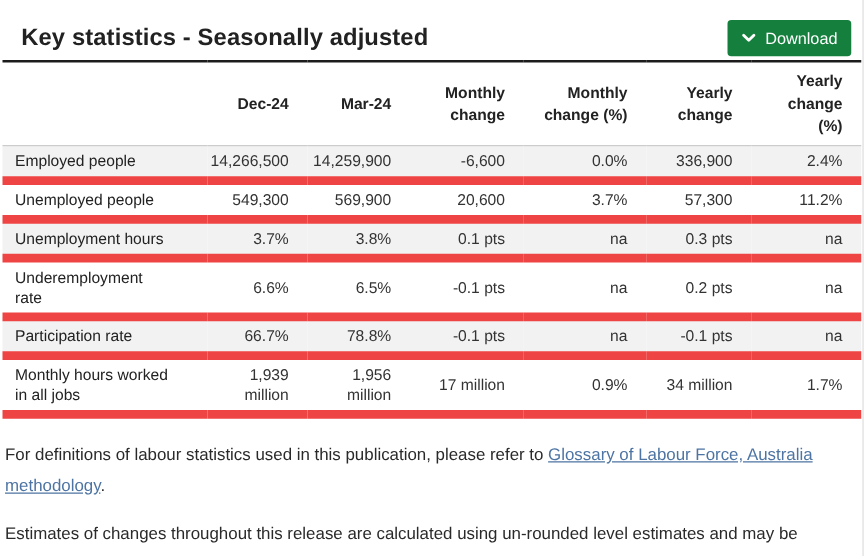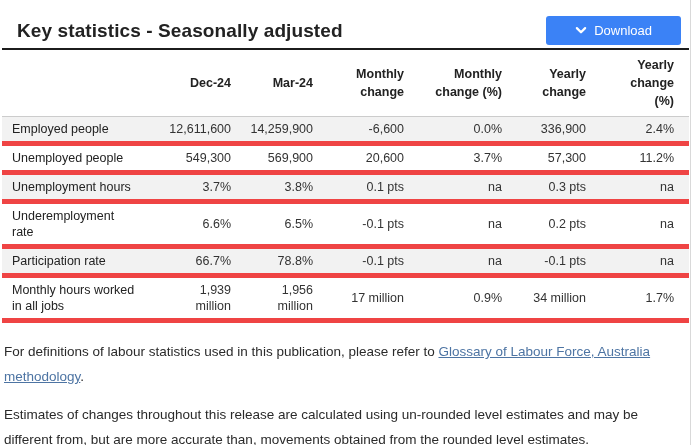--- a/index.html
+++ b/index.html
@@ -15,45 +15,45 @@
   
   .topbar{
     display:flex;align-items:center;justify-content:space-between;
     padding:13px 9px 0 7px;height:48px;box-sizing:border-box;
   }
   .title{
     font-size:19px;font-weight:700;color:#222222;letter-spacing:.1px;margin-left:10px;
   }
   .btn-download{
     display:inline-flex;align-items:flex-start;gap:7px;
-    background:#3b82f6;color:#ffffff;
+    background:#15803d;color:#ffffff;
     font-family:"Liberation Sans",sans-serif;
     font-size:13px;line-height:1;
-    padding:8px 29px;border:none;border-radius:3px;cursor:pointer;
+    padding:8px 11px;border:none;border-radius:3px;cursor:pointer;
   }
   .btn-download svg{display:block;}
   
   table.stats{
     border-collapse:collapse;table-layout:fixed;
     width:687px;margin:0 2px;
     border-top:2px solid #1c1c1c;
     font-size:12.5px;color:#333333;
   }
   table.stats thead th{
     font-weight:700;text-align:right;vertical-align:middle;
     padding:6px 15px 6px 0;line-height:18px;
     white-space:pre-line;color:#222222;
     border-bottom:1px solid #cccccc;
   }
   table.stats thead th.lbl{text-align:left;padding-left:10px;padding-right:4px;}
   table.stats tbody td{
     text-align:right;vertical-align:middle;
     padding:4px 15px 4px 0;line-height:16px;
     white-space:pre-line;
-    border-bottom:5px solid #ef4444;
+    border-bottom:7px solid #ef4444;
   }
   table.stats tbody td.lbl{
     text-align:left;padding-left:10px;padding-right:4px;color:#222222;
   }
   table.stats tbody tr.striped{background:#f2f2f2;}
   
   .note{
     margin:16px 8px 0 4px;
     font-size:13.5px;line-height:25px;color:#2a2a2a;
   }
@@ -101,21 +101,21 @@
         <th>Yearly
 change</th>
         <th>Yearly
 change
 (%)</th>
       </tr>
     </thead>
     <tbody>
       <tr class="striped">
         <td class="lbl">Employed people</td>
-        <td>12,611,600</td>
+        <td>14,266,500</td>
         <td>14,259,900</td>
         <td>-6,600</td>
         <td>0.0%</td>
         <td>336,900</td>
         <td>2.4%</td>
       </tr>
       <tr>
         <td class="lbl">Unemployed people</td>
         <td>549,300</td>
         <td>569,900</td>

